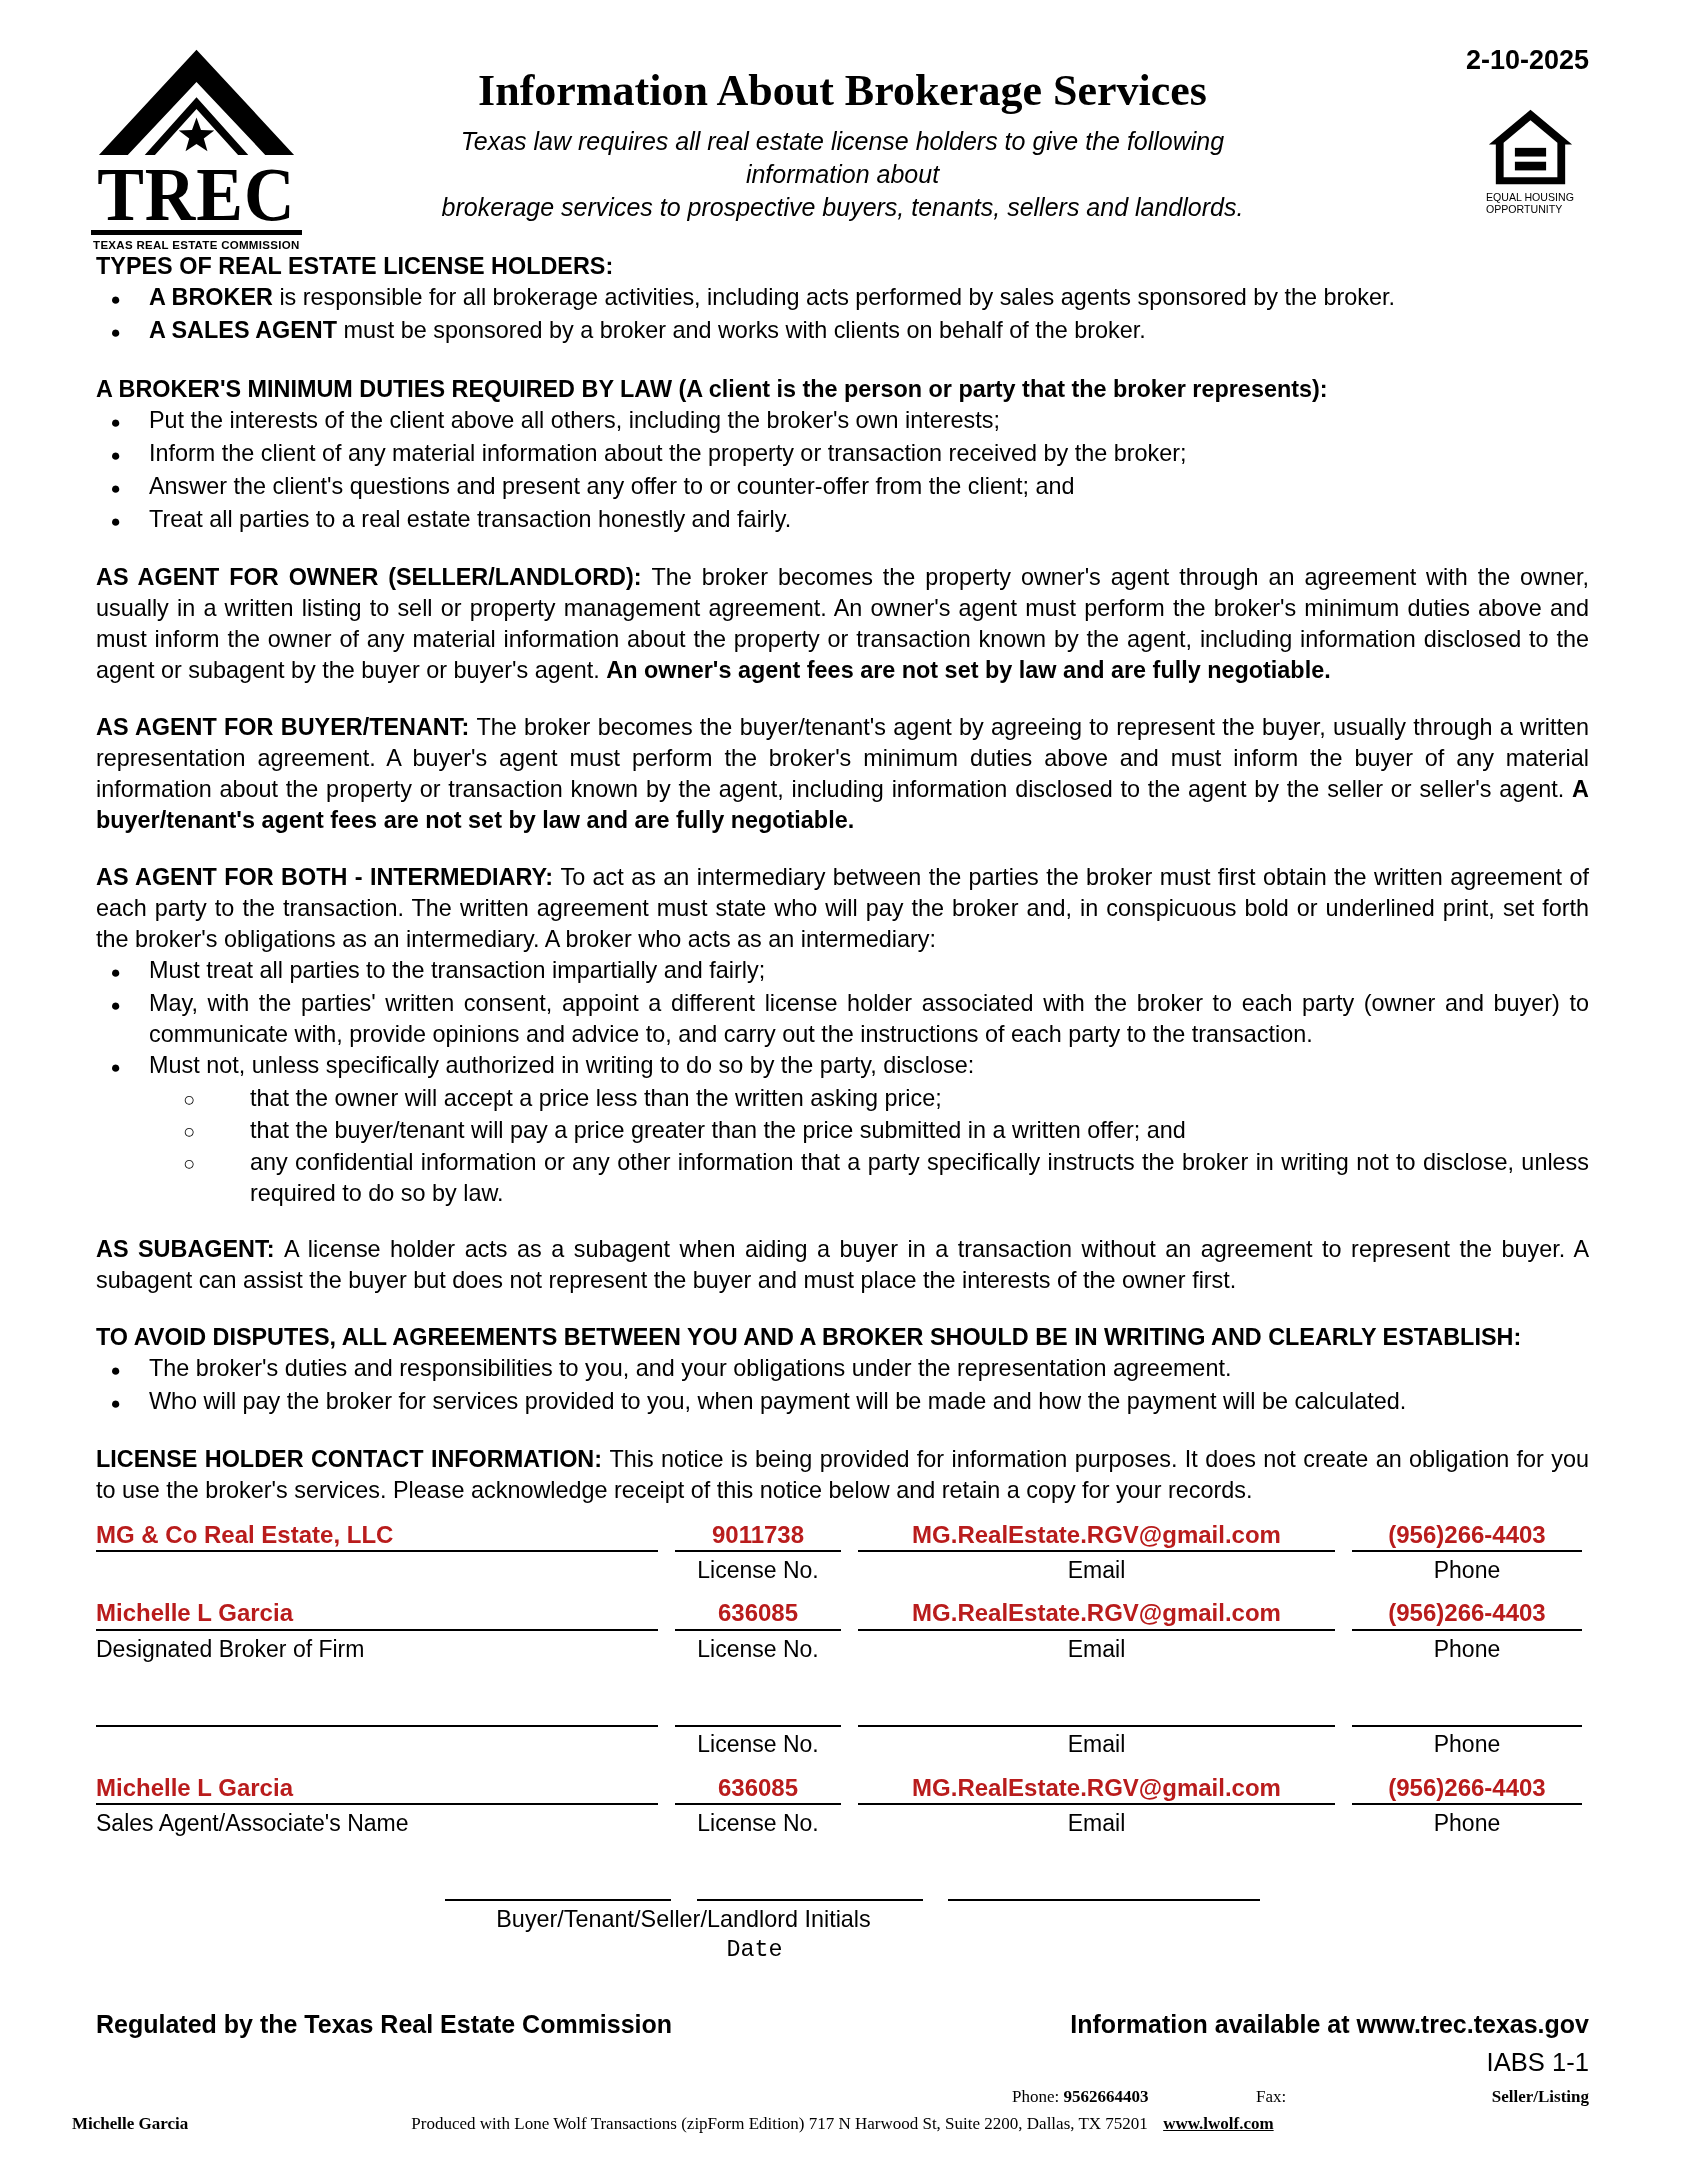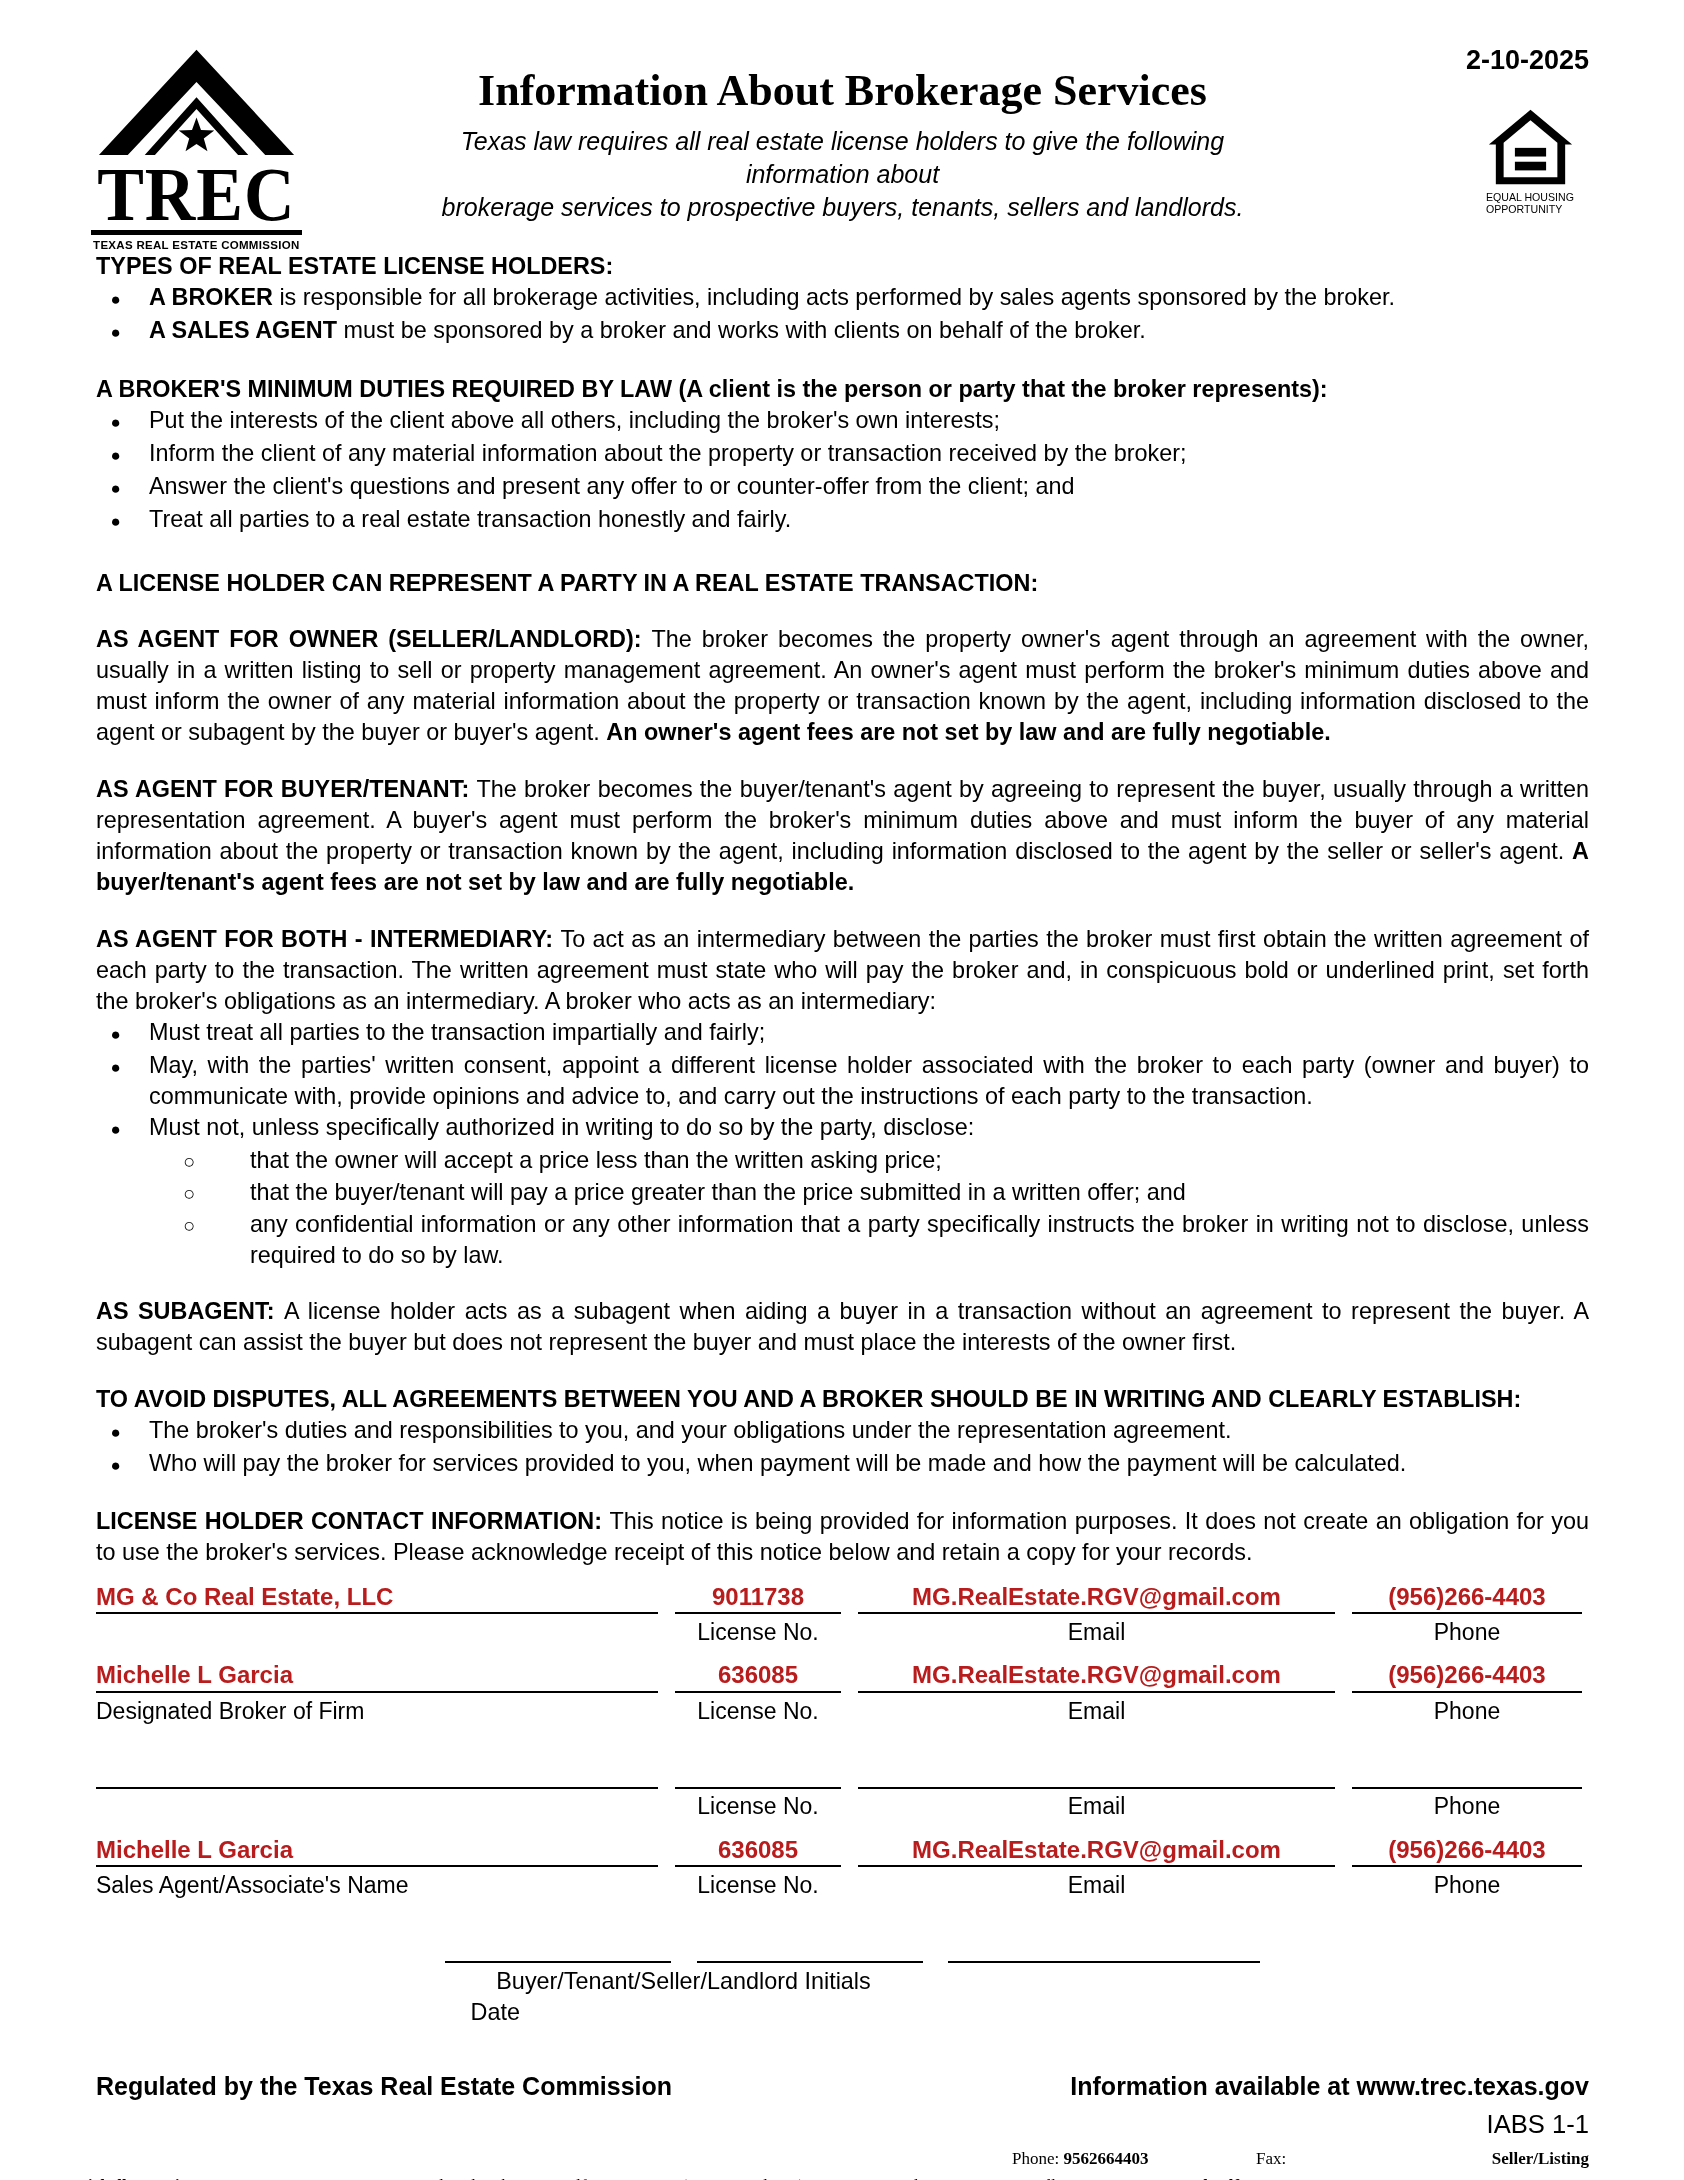--- a/index.html
+++ b/index.html
@@ -50,21 +50,21 @@
   .lbl { font-size:23px; line-height:30px; padding-top:2.6px; text-align:center; }
   .c-name .lbl { text-align:left; max-width:477px; }
 
   
   .initials { margin-left:349px; margin-top:34px; width:835px; }
   .init-lines { display:flex; }
   .iline { border-bottom:2.6px solid #000; height:29px; }
   .l1 { width:226px; } .l2 { width:226px; margin-left:25.6px; } .l3 { width:312px; margin-left:25.6px; }
   .init-labels { display:flex; font-size:23.4px; line-height:31px; padding-top:3.4px;flex-direction:column; }
   .lab1 { width:477px; text-align:center; }
-  .lab2 { width:312px; margin-left:25.6px; text-align:left; }
+  .lab2 { width:312px; margin-left:25.6px; text-align:right;font-family:Liberation Mono, monospace; }
 
   
   .reg-row { display:flex; justify-content:space-between; margin-top:44px; font-size:25px; font-weight:bold; }
   .iabs { text-align:right; font-size:25.6px; margin-top:8.5px; }
   .zipfoot { position:relative; height:65px; margin-top:10.2px; font-family:"Liberation Serif", serif; font-size:17px; }
   .zf-line1 { position:absolute; top:0; left:0; width:100%; }
   .zf-phone { position:absolute; left:916px; }
   .zf-fax { position:absolute; left:1160px; }
   .zf-doctype { position:absolute; right:0; font-weight:bold; }
   .zf-line2 { position:absolute; top:27px; left:0; width:100%; text-align:center; }
@@ -134,21 +134,20 @@
   </div>
   <div class="bullet">
     <span class="marker dot"></span>
     <span class="btext">Answer the client's questions and present any offer to or counter-offer from the client; and</span>
   </div>
   <div class="bullet">
     <span class="marker dot"></span>
     <span class="btext">Treat all parties to a real estate transaction honestly and fairly.</span>
   </div>
 
-  <div class="h" style="margin-top:31px">A LICENSE HOLDER CAN REPRESENT A PARTY IN A REAL ESTATE TRANSACTION:</div>
 
   <div class="para mt">
     <b class="lead">AS AGENT FOR OWNER (SELLER/LANDLORD): </b><span>The broker becomes the property owner's agent through an agreement with the owner, usually in a written listing to sell or property management agreement. An owner's agent must perform the broker's minimum duties above and must inform the owner of any material information about the property or transaction known by the agent, including information disclosed to the agent or subagent by the buyer or buyer's agent. </span><b>An owner's agent fees are not set by law and are fully negotiable.</b>
   </div>
 
   <div class="para mt">
     <b class="lead">AS AGENT FOR BUYER/TENANT: </b><span>The broker becomes the buyer/tenant's agent by agreeing to represent the buyer, usually through a written representation agreement. A buyer's agent must perform the broker's minimum duties above and must inform the buyer of any material information about the property or transaction known by the agent, including information disclosed to the agent by the seller or seller's agent. </span><b>A buyer/tenant's agent fees are not set by law and are fully negotiable.</b>
   </div>
 
   <div class="para mt">

